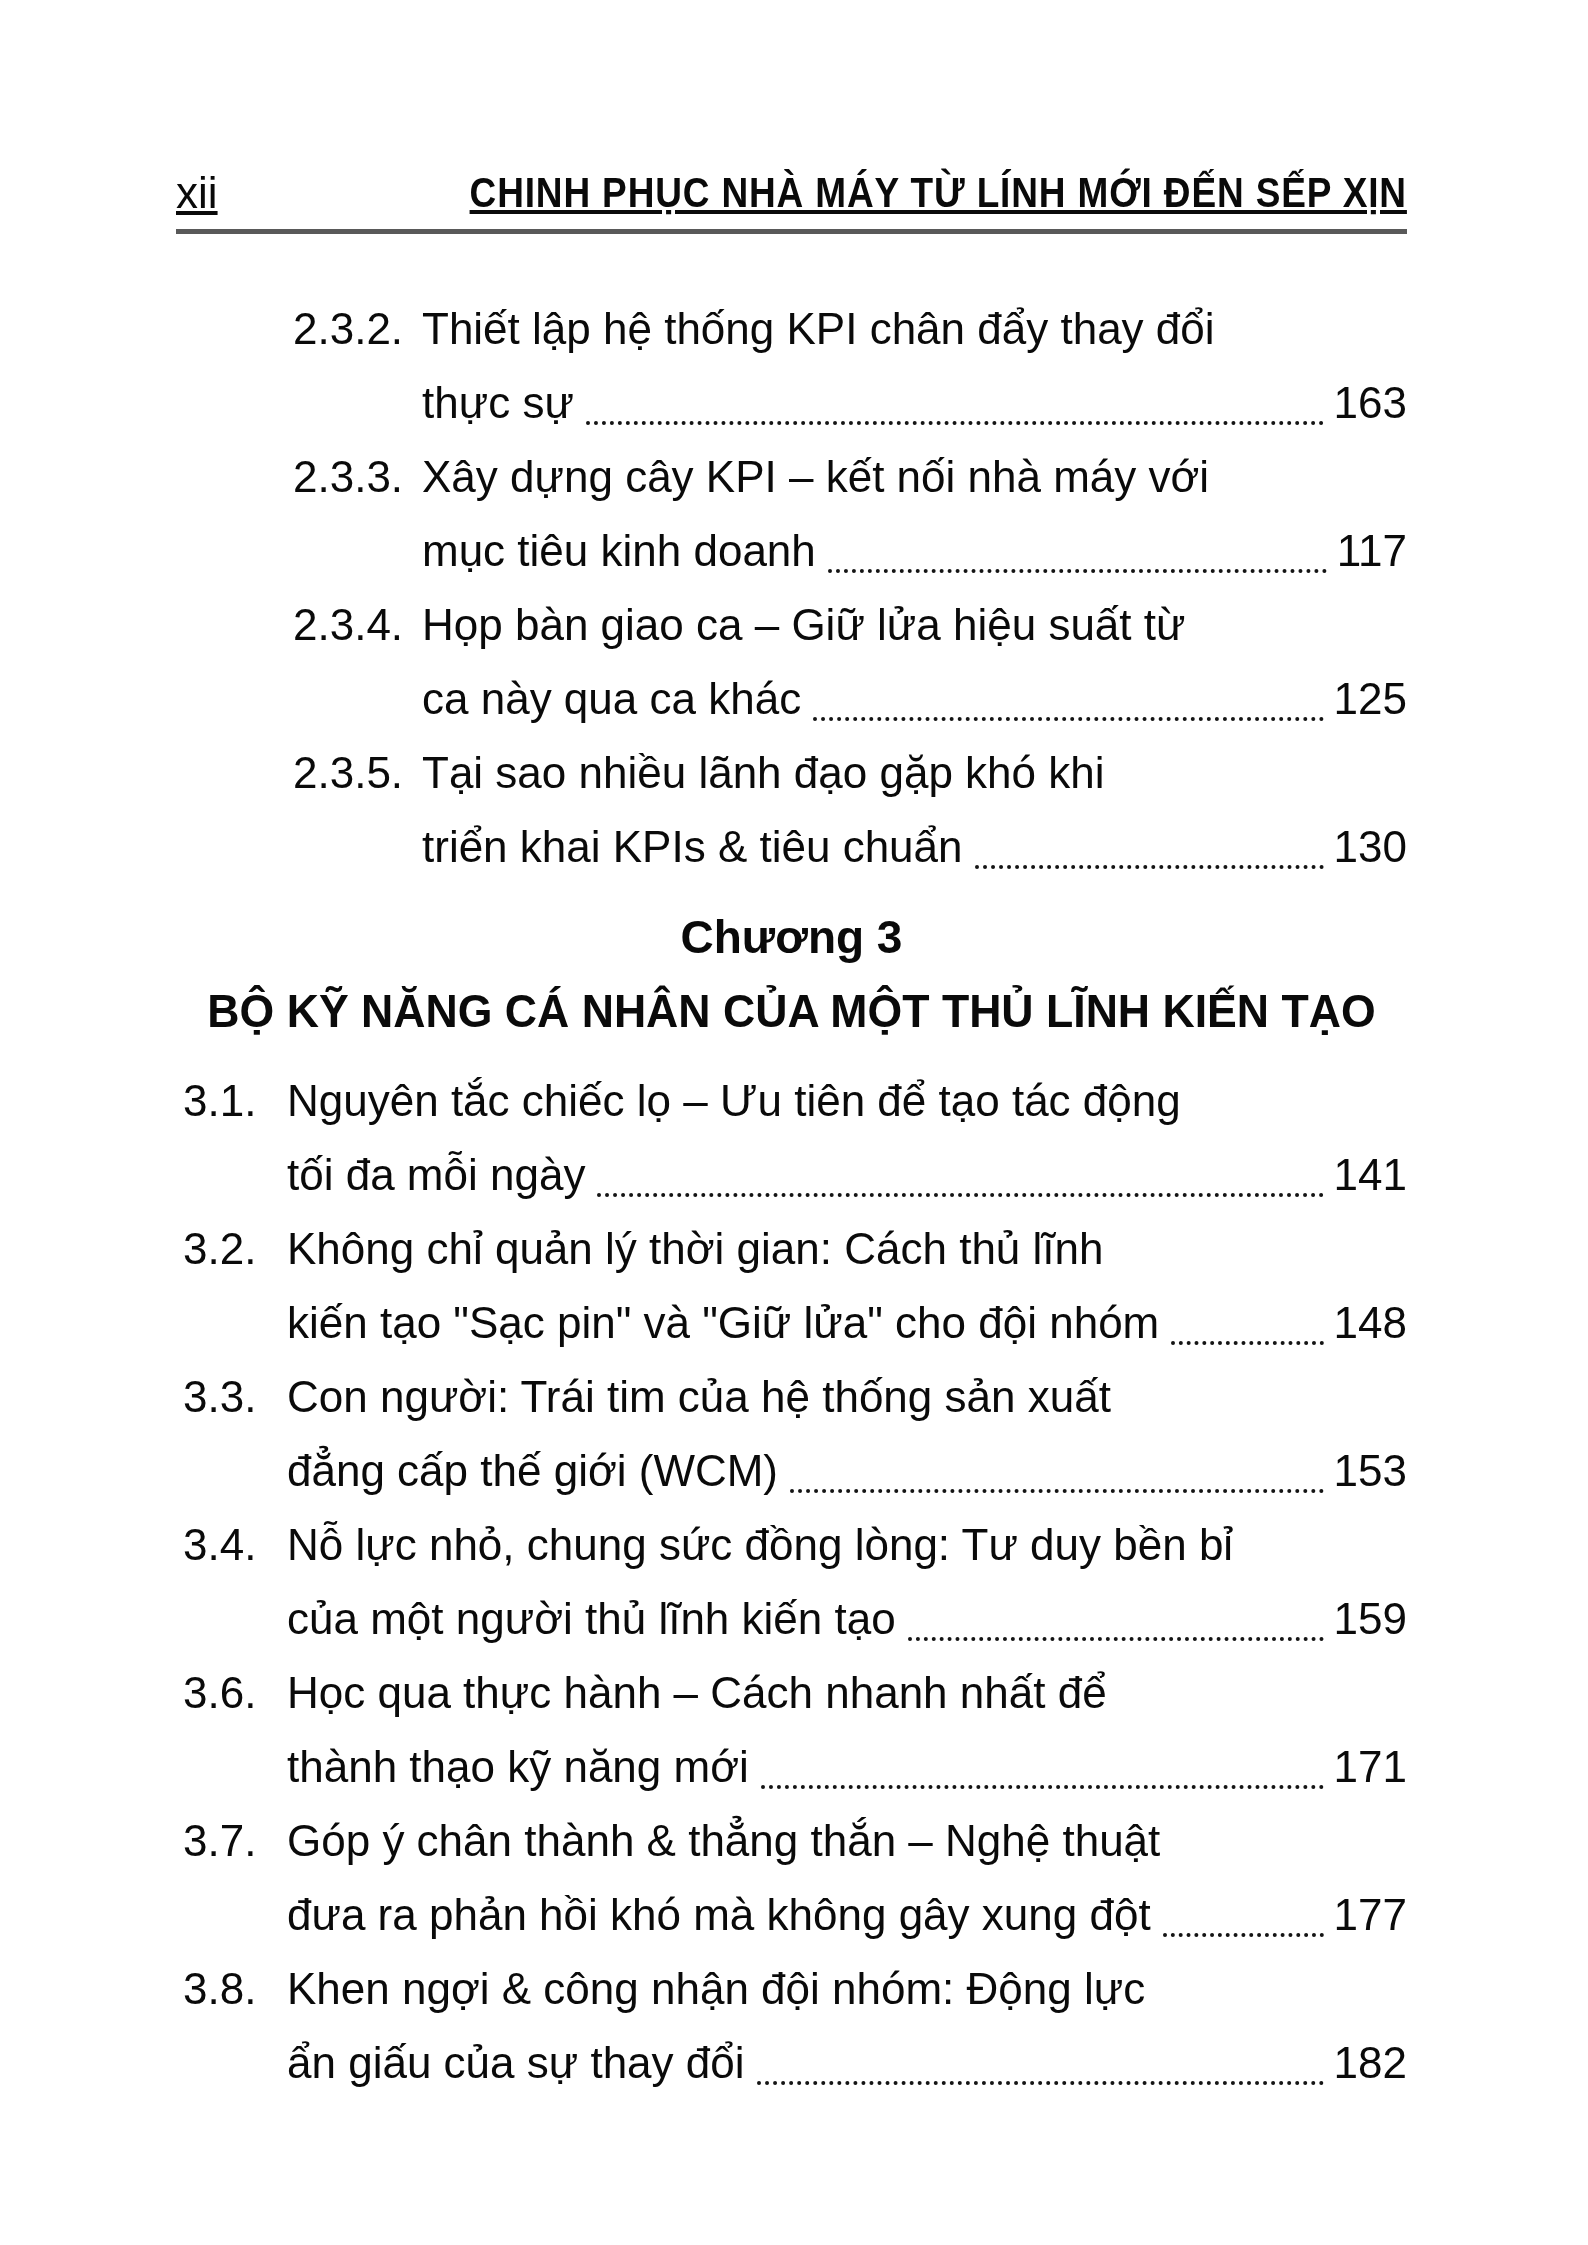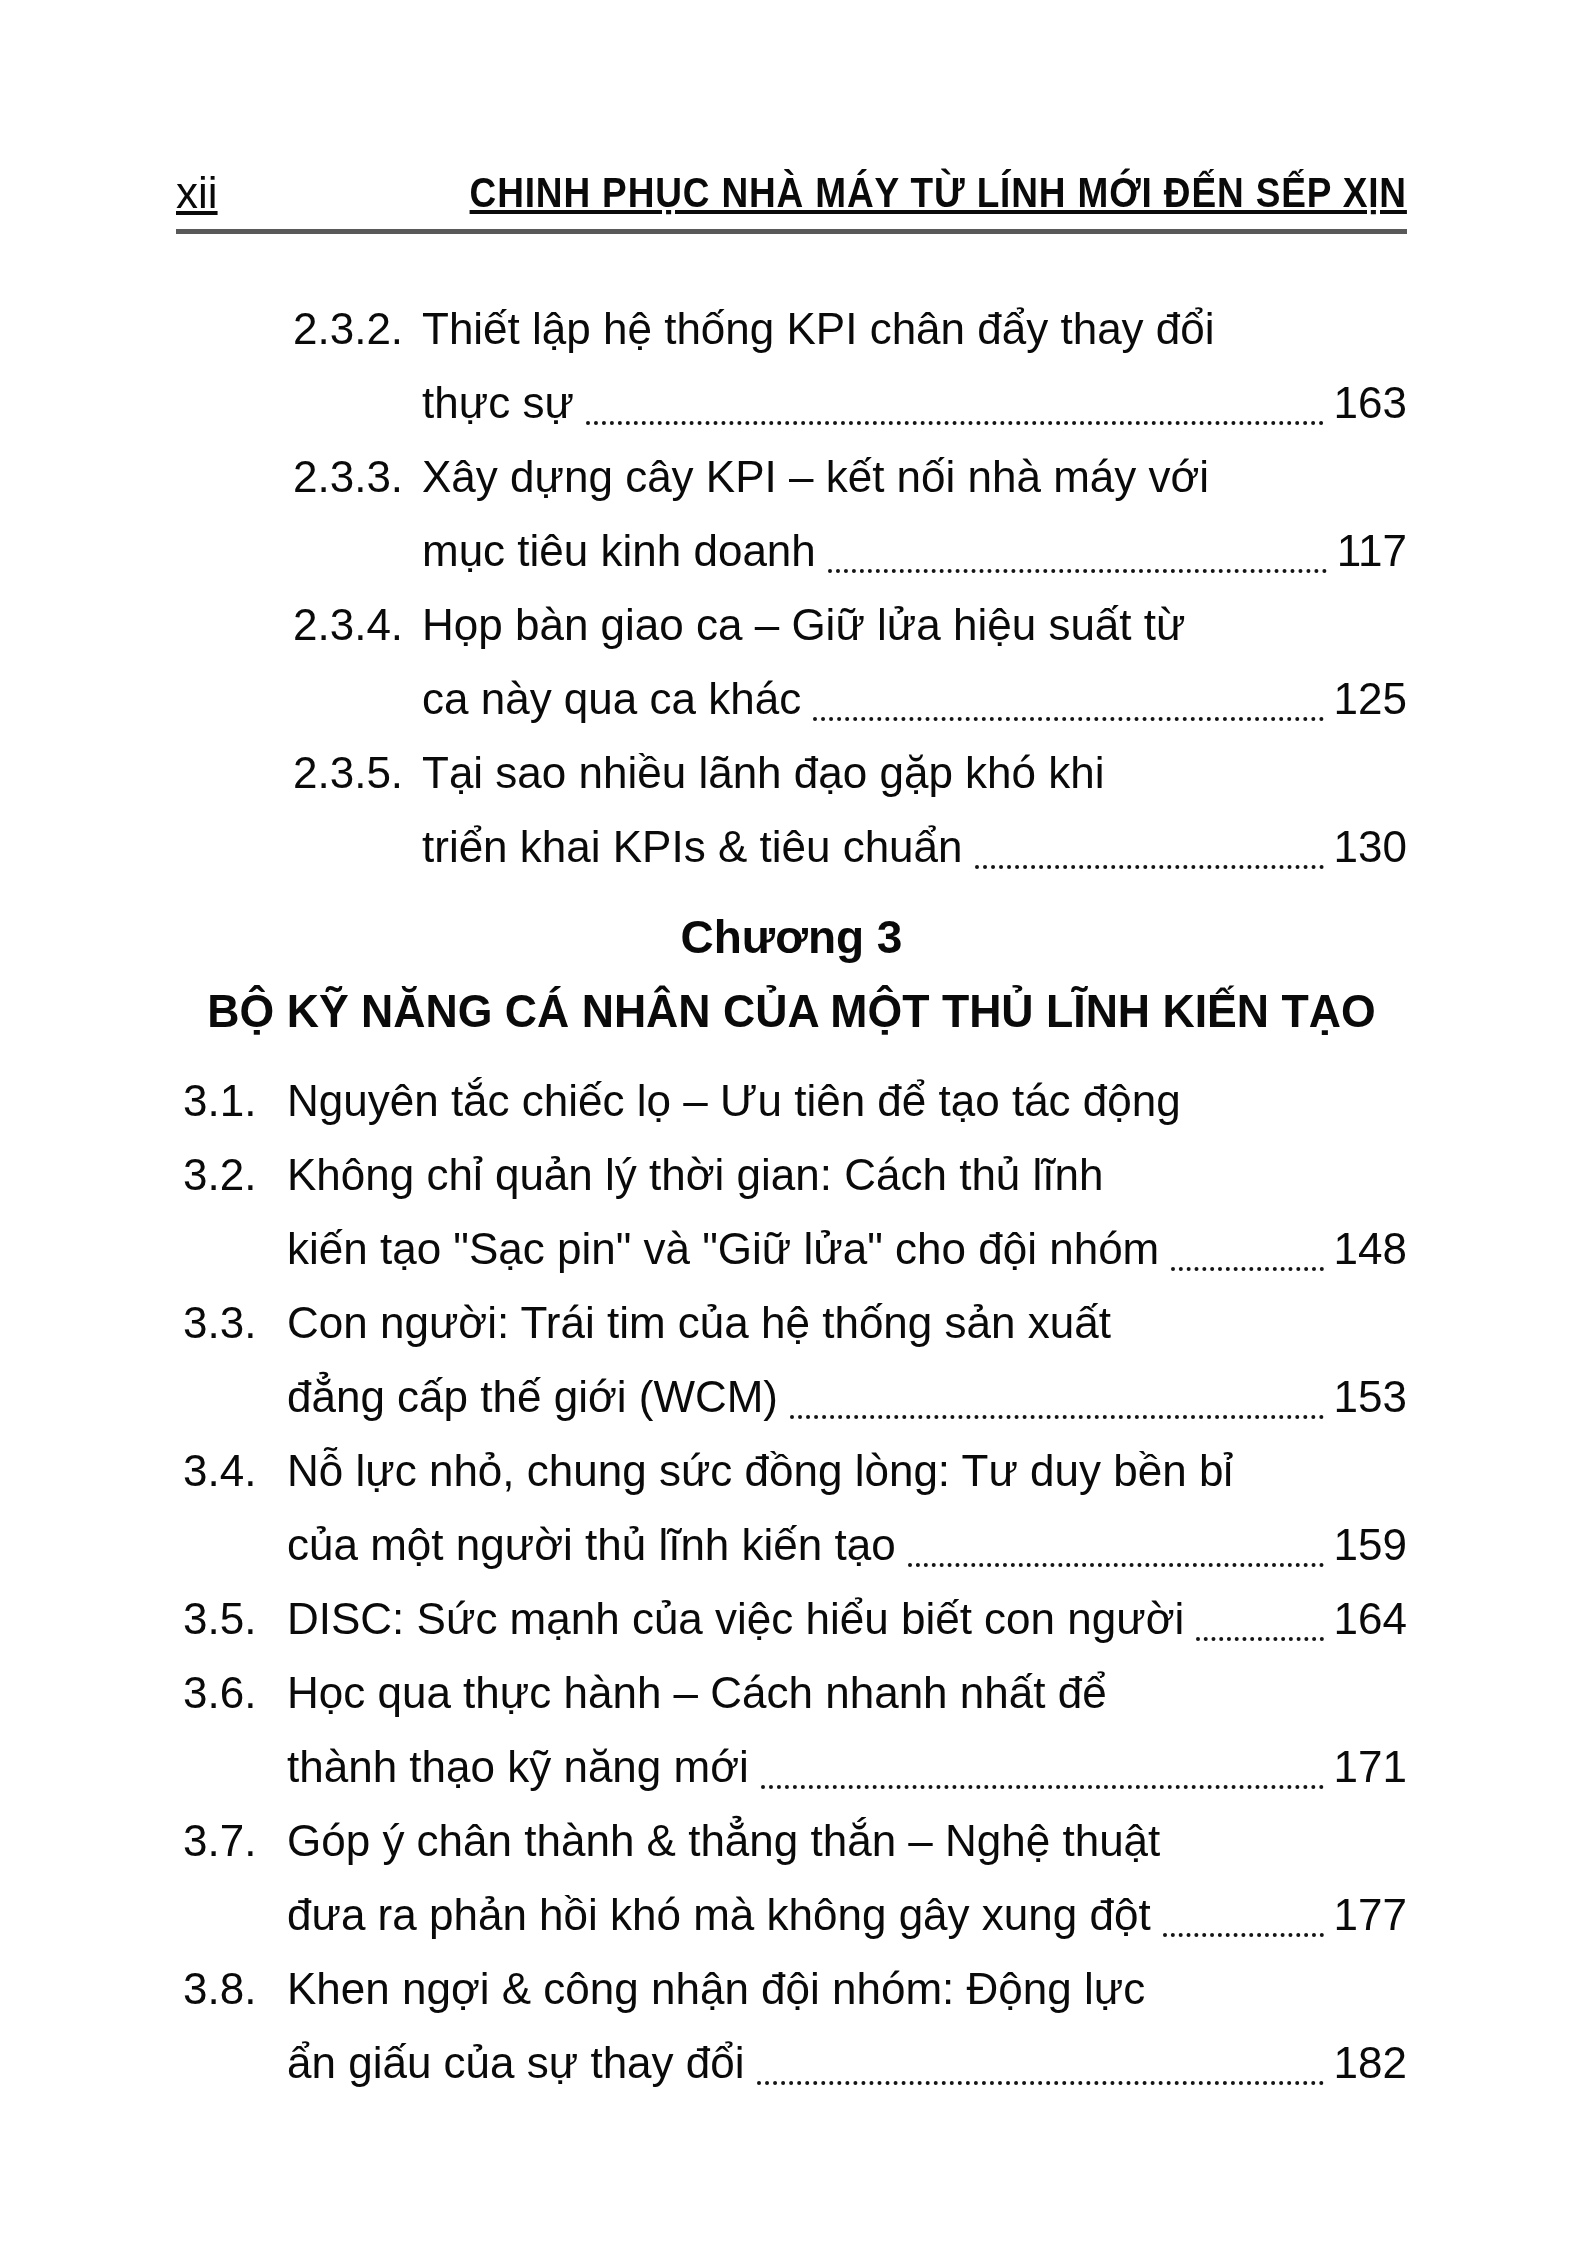--- a/index.html
+++ b/index.html
@@ -111,20 +111,25 @@
             <span class="pg">130</span>
           </div>
         </span>
       </div>
       <div class="chapter-label">Chương 3</div>
       <div class="chapter-title">BỘ KỸ NĂNG CÁ NHÂN CỦA MỘT THỦ LĨNH KIẾN TẠO</div>
       <div class="toc-entry top">
         <span class="num">3.1.</span>
         <span class="ebody">
           <div class="eline">Nguyên tắc chiếc lọ – Ưu tiên để tạo tác động</div>
+          <div class="lastline">
+            <span class="ltext">tối đa mỗi ngày</span>
+            <span class="leader"></span>
+            <span class="pg">141</span>
+          </div>
         </span>
       </div>
       <div class="toc-entry top">
         <span class="num">3.2.</span>
         <span class="ebody">
           <div class="eline">Không chỉ quản lý thời gian: Cách thủ lĩnh</div>
           <div class="lastline">
             <span class="ltext">kiến tạo "Sạc pin" và "Giữ lửa" cho đội nhóm</span>
             <span class="leader"></span>
             <span class="pg">148</span>
@@ -143,30 +148,20 @@
         </span>
       </div>
       <div class="toc-entry top">
         <span class="num">3.4.</span>
         <span class="ebody">
           <div class="eline">Nỗ lực nhỏ, chung sức đồng lòng: Tư duy bền bỉ</div>
           <div class="lastline">
             <span class="ltext">của một người thủ lĩnh kiến tạo</span>
             <span class="leader"></span>
             <span class="pg">159</span>
-          </div>
-        </span>
-      </div>
-      <div class="toc-entry top">
-        <span class="num">3.5.</span>
-        <span class="ebody">
-          <div class="lastline">
-            <span class="ltext">DISC: Sức mạnh của việc hiểu biết con người</span>
-            <span class="leader"></span>
-            <span class="pg">164</span>
           </div>
         </span>
       </div>
       <div class="toc-entry top">
         <span class="num">3.6.</span>
         <span class="ebody">
           <div class="eline">Học qua thực hành – Cách nhanh nhất để</div>
           <div class="lastline">
             <span class="ltext">thành thạo kỹ năng mới</span>
             <span class="leader"></span>

